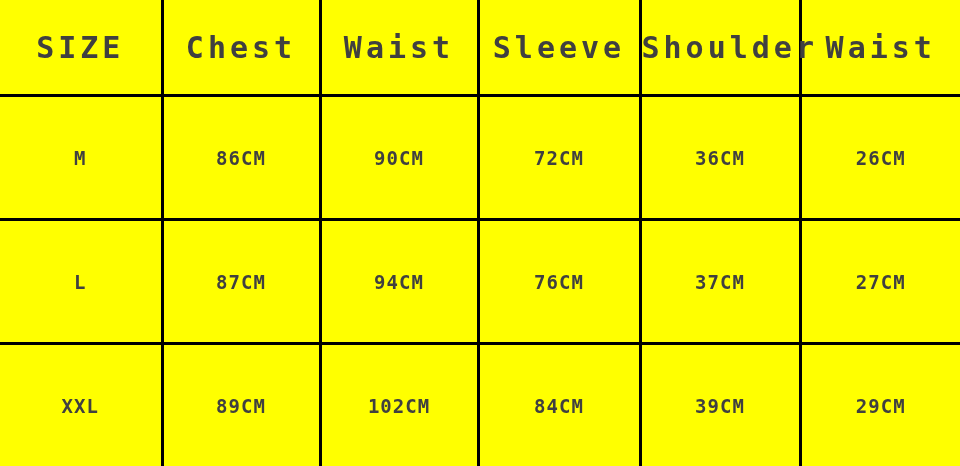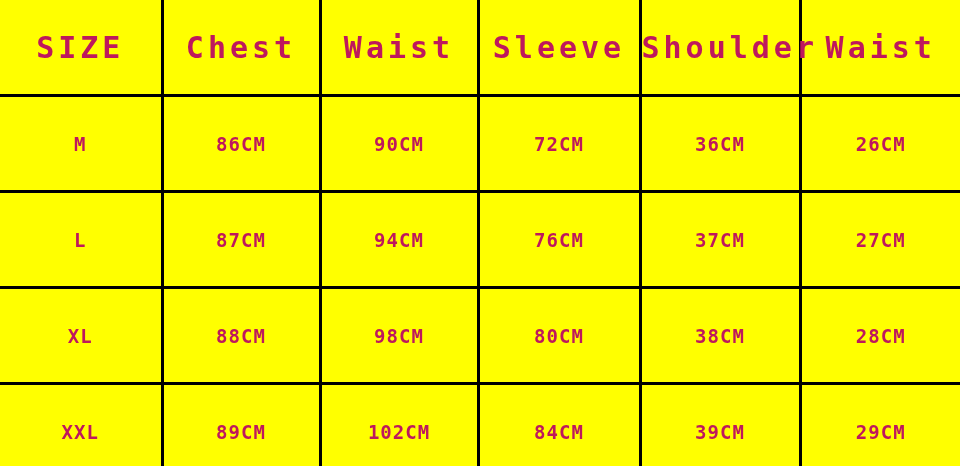--- a/index.html
+++ b/index.html
@@ -17,21 +17,21 @@
   }
   table.size-table {
     width: 960px;
     height: 466px;
     border-collapse: collapse;
     table-layout: fixed;
   }
   table.size-table td,
   table.size-table th {
     background: #ffff00;
-    color: #be185d;
+    color: #404040;
     text-align: center;
     vertical-align: middle;
     padding: 0;
     margin: 0;
     border: 0;
   }
   
   tr.header-row th {
     font-size: 30px;
     font-weight: bold;
@@ -97,28 +97,20 @@
       </tr>
       <tr class="data-row">
         <td>L</td>
         <td>87CM</td>
         <td>94CM</td>
         <td>76CM</td>
         <td>37CM</td>
         <td>27CM</td>
       </tr>
       <tr class="data-row">
-        <td>XL</td>
-        <td>88CM</td>
-        <td>98CM</td>
-        <td>80CM</td>
-        <td>38CM</td>
-        <td>28CM</td>
-      </tr>
-      <tr class="data-row">
         <td>XXL</td>
         <td>89CM</td>
         <td>102CM</td>
         <td>84CM</td>
         <td>39CM</td>
         <td>29CM</td>
       </tr>
     </tbody>
   </table>
 </div>

